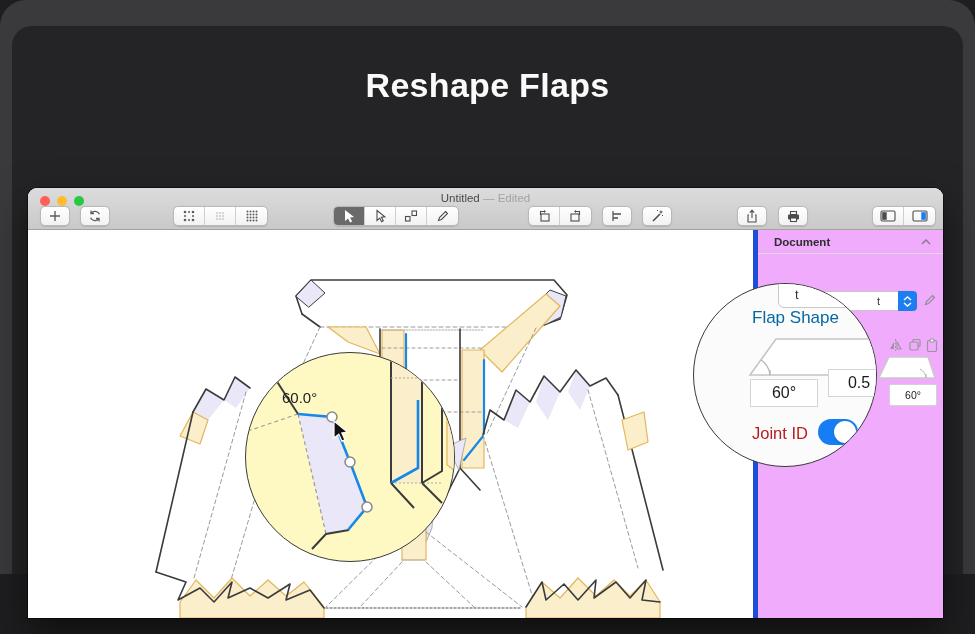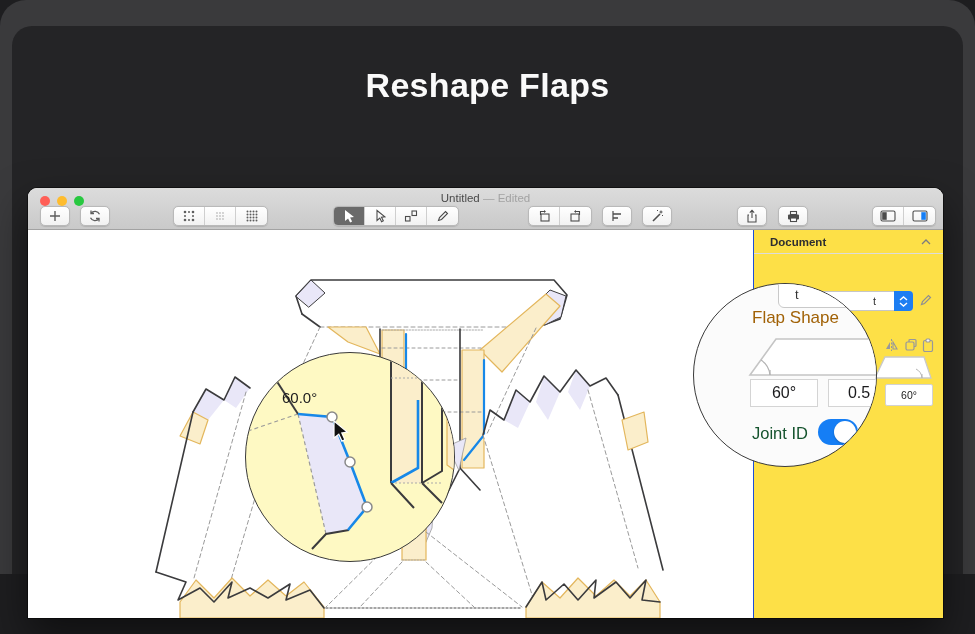--- a/index.html
+++ b/index.html
@@ -33,22 +33,22 @@
          border-radius:5px; overflow:hidden; box-shadow:0 .5px 1px rgba(0,0,0,.12); padding:0; }
   .seg > div { width:31px; height:100%; display:flex; align-items:center; justify-content:center;
                border-right:1px solid #cfcfcf; }
   .seg > div:last-child { border-right:none; }
   .seg > div.sel { background:#6a6a6a; }
   svg.ic { display:block; }
 
   
   .content { position:absolute; left:0; top:42px; right:0; bottom:0; display:flex; }
   .canvas { position:relative; width:725px; height:388px; background:#ffffff; }
-  .sidebar { position:relative; width:190px; height:388px; background:#fde047;
-             border-left:1px solid #1d4ed8; }
+  .sidebar { position:relative; width:190px; height:388px; background:#f0abfc;
+             border-left:5px solid #1d4ed8; }
   .srow { height:24px; display:flex; align-items:center; padding:0 12px 0 16px;
           border-bottom:1px solid #dcdcdc; font-size:11.5px; font-weight:700; color:#2e2e30; }
   .srow .grow { flex:1; }
   .popup { position:absolute; left:30px; top:61px; width:129px; height:20px; background:#fff;
            border:1px solid #c6c6c6; border-radius:4px; }
   .popup .tail { position:absolute; left:88px; top:3px; font-size:11px; color:#333; }
   .stepper { position:absolute; right:-1px; top:-1px; width:19px; height:20px; background:#1d7ef2;
              border-radius:0 4px 4px 0; display:flex; flex-direction:column; align-items:center; justify-content:center; gap:1px; }
   .fieldS { position:absolute; left:131px; top:154px; width:48px; height:22px; background:#fff;
             border:1px solid #d2d2d2; border-radius:2px; display:flex; align-items:center;
@@ -56,26 +56,26 @@
 
   
   .lens { position:absolute; border-radius:50%; background:#fef9c3; border:1.5px solid #3a3a3a;
           overflow:hidden; }
   .lens-canvas { left:217px; top:122px; width:210px; height:210px; }
   .lens-panel  { left:665px; top:95px;  width:184px; height:184px; background:#fbfbfb; }
 
   .lp-popup { position:absolute; left:84px; top:-6px; width:120px; height:30px; background:#fff;
               border:1px solid #c9c9c9; border-radius:6px; }
   .lp-popup span { position:absolute; left:16px; top:8px; font-size:13px; color:#333; }
-  .lp-title { position:absolute; left:58px; top:24px; font-size:17px; color:#a16207; }
+  .lp-title { position:absolute; left:58px; top:24px; font-size:17px; color:#0369a1; }
   .lp-field { position:absolute; height:28px; background:#fff; border:1.5px solid #d4d4d4;
               display:flex; align-items:center; justify-content:center; font-size:16px; color:#1b1b1d; }
   .lp-angle { left:56px; top:95px; width:68px; }
-  .lp-inset { left:134px; top:95px; width:62px; }
-  .lp-joint { position:absolute; left:58px; top:140px; font-size:16.5px; color:#14532d; }
+  .lp-inset { left:134px; top:85px; width:62px; }
+  .lp-joint { position:absolute; left:58px; top:140px; font-size:16.5px; color:#b91c1c; }
   .toggle { position:absolute; left:124px; top:135px; width:40px; height:26px; border-radius:13px;
             background:#157ef5; }
   .toggle .knob { position:absolute; right:2px; top:2px; width:22px; height:22px; border-radius:50%;
                   background:#fff; box-shadow:0 1px 2px rgba(0,0,0,.25); }
 
   
   .sic { position:absolute; top:108px; }
   .trapS { position:absolute; left:118px; top:121px; }
 </style>
 </head>

